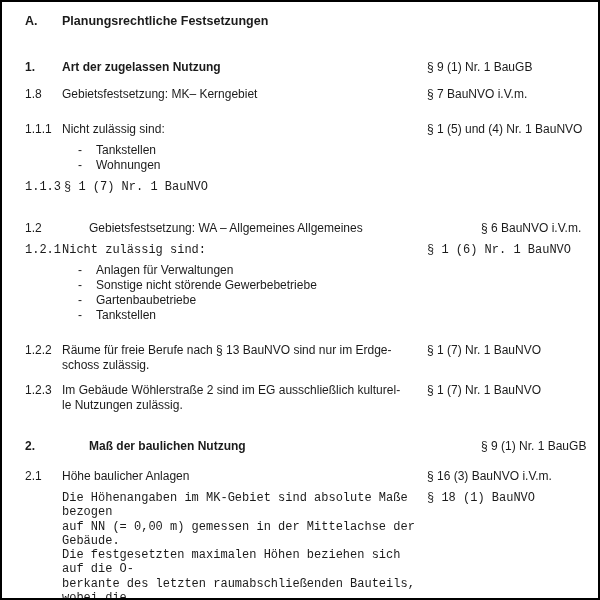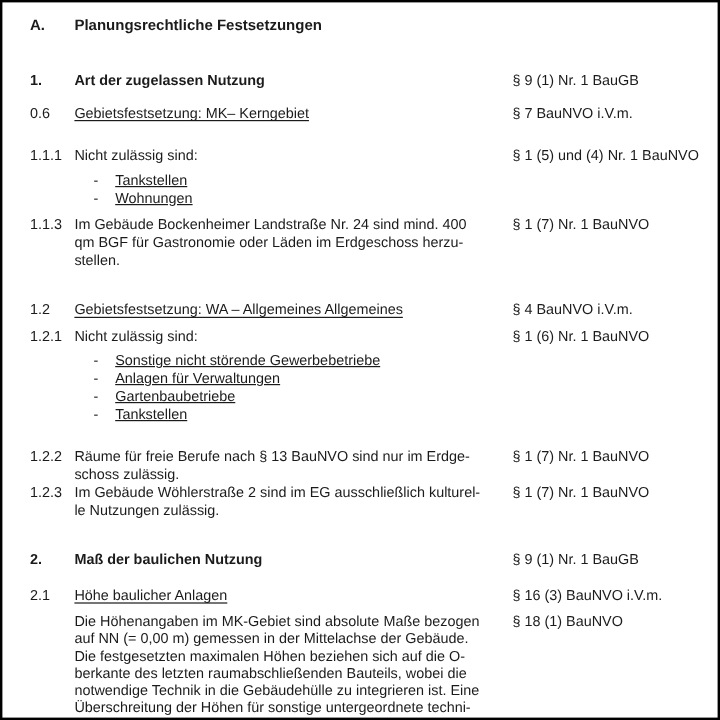--- a/index.html
+++ b/index.html
@@ -18,34 +18,34 @@
     color: #1b1b1b;
   }
   .row {
     display: grid;
     grid-template-columns: 37px 363px 1fr;
   }
   .num { white-space: nowrap; }
   .txt { white-space: pre-line; }
   .ref { white-space: nowrap; padding-left: 2px; }
   .bold { font-weight: bold; }
-  .ul { text-decoration: underline; text-underline-offset: 2px; }
+  .ul { text-underline-offset: 2px; }
   .title-row { font-size: 12.5px; font-weight: bold; }
-  .bullets .bullet-line { padding-left: 16px; text-decoration: underline; }
+  .bullets .bullet-line { padding-left: 16px; }
   .bullets .dash { display: inline-block; width: 18px; }
   .body-par { line-height: 14.3px; }
 
   
   .mt31 { margin-top: 31px; }
-  .mt26 { margin-top: 26px; }
+  .mt26 { margin-top: 26px; gap: 27px; }
   .mt15 { margin-top: 15px; }
   .mt12 { margin-top: 12px; }
-  .mt10 { }
+  .mt10 { margin-top: 10px; }
   .mt8  { margin-top: 20px; }
-  .mt7  { margin-top: 7px; }
+  .mt7  { margin-top: 7px; font-family: Liberation Mono, monospace; }
   .mt6  { margin-top: 6px; }
   .mt5  { margin-top: 5px; }
 </style>
 </head>
 <body>
 
 <div class="page">
 
   <div class="row title-row">
     <div class="num">A.</div>
@@ -53,21 +53,21 @@
     <div class="ref"></div>
   </div>
 
   <div class="row bold mt31">
     <div class="num">1.</div>
     <div class="txt">Art der zugelassen Nutzung</div>
     <div class="ref" style="font-weight:normal">§ 9 (1) Nr. 1 BauGB</div>
   </div>
 
   <div class="row mt12">
-    <div class="num">0.6</div>
+    <div class="num">1.8</div>
     <div><span class="txt ul">Gebietsfestsetzung: MK– Kerngebiet</span></div>
     <div class="ref">§ 7 BauNVO i.V.m.</div>
   </div>
 
   <div class="row mt8">
     <div class="num">1.1.1</div>
     <div class="txt">Nicht zulässig sind:</div>
     <div class="ref">§ 1 (5) und (4) Nr. 1 BauNVO</div>
   </div>
 
@@ -75,43 +75,40 @@
     <div class="num"></div>
     <div>
       <div class="bullet-line"><span class="dash">-</span><span>Tankstellen</span></div>
       <div class="bullet-line"><span class="dash">-</span><span>Wohnungen</span></div>
     </div>
     <div class="ref"></div>
   </div>
 
   <div class="row mt7">
     <div class="num">1.1.3</div>
-    <div class="txt">Im Gebäude Bockenheimer Landstraße Nr. 24 sind mind. 400
-qm BGF für Gastronomie oder Läden im Erdgeschoss herzu-
-stellen.</div>
     <div class="ref">§ 1 (7) Nr. 1 BauNVO</div>
   </div>
 
   <div class="row mt26">
     <div class="num">1.2</div>
     <div><span class="txt ul">Gebietsfestsetzung: WA – Allgemeines Allgemeines</span></div>
-    <div class="ref">§ 4 BauNVO i.V.m.</div>
+    <div class="ref">§ 6 BauNVO i.V.m.</div>
   </div>
 
   <div class="row mt7">
     <div class="num">1.2.1</div>
     <div class="txt">Nicht zulässig sind:</div>
     <div class="ref">§ 1 (6) Nr. 1 BauNVO</div>
   </div>
 
   <div class="row bullets mt5">
     <div class="num"></div>
     <div>
+      <div class="bullet-line"><span class="dash">-</span><span>Anlagen für Verwaltungen</span></div>
       <div class="bullet-line"><span class="dash">-</span><span>Sonstige nicht störende Gewerbebetriebe</span></div>
-      <div class="bullet-line"><span class="dash">-</span><span>Anlagen für Verwaltungen</span></div>
       <div class="bullet-line"><span class="dash">-</span><span>Gartenbaubetriebe</span></div>
       <div class="bullet-line"><span class="dash">-</span><span>Tankstellen</span></div>
     </div>
     <div class="ref"></div>
   </div>
 
   <div class="row mt8">
     <div class="num">1.2.2</div>
     <div class="txt">Räume für freie Berufe nach § 13 BauNVO sind nur im Erdge-
 schoss zulässig.</div>

